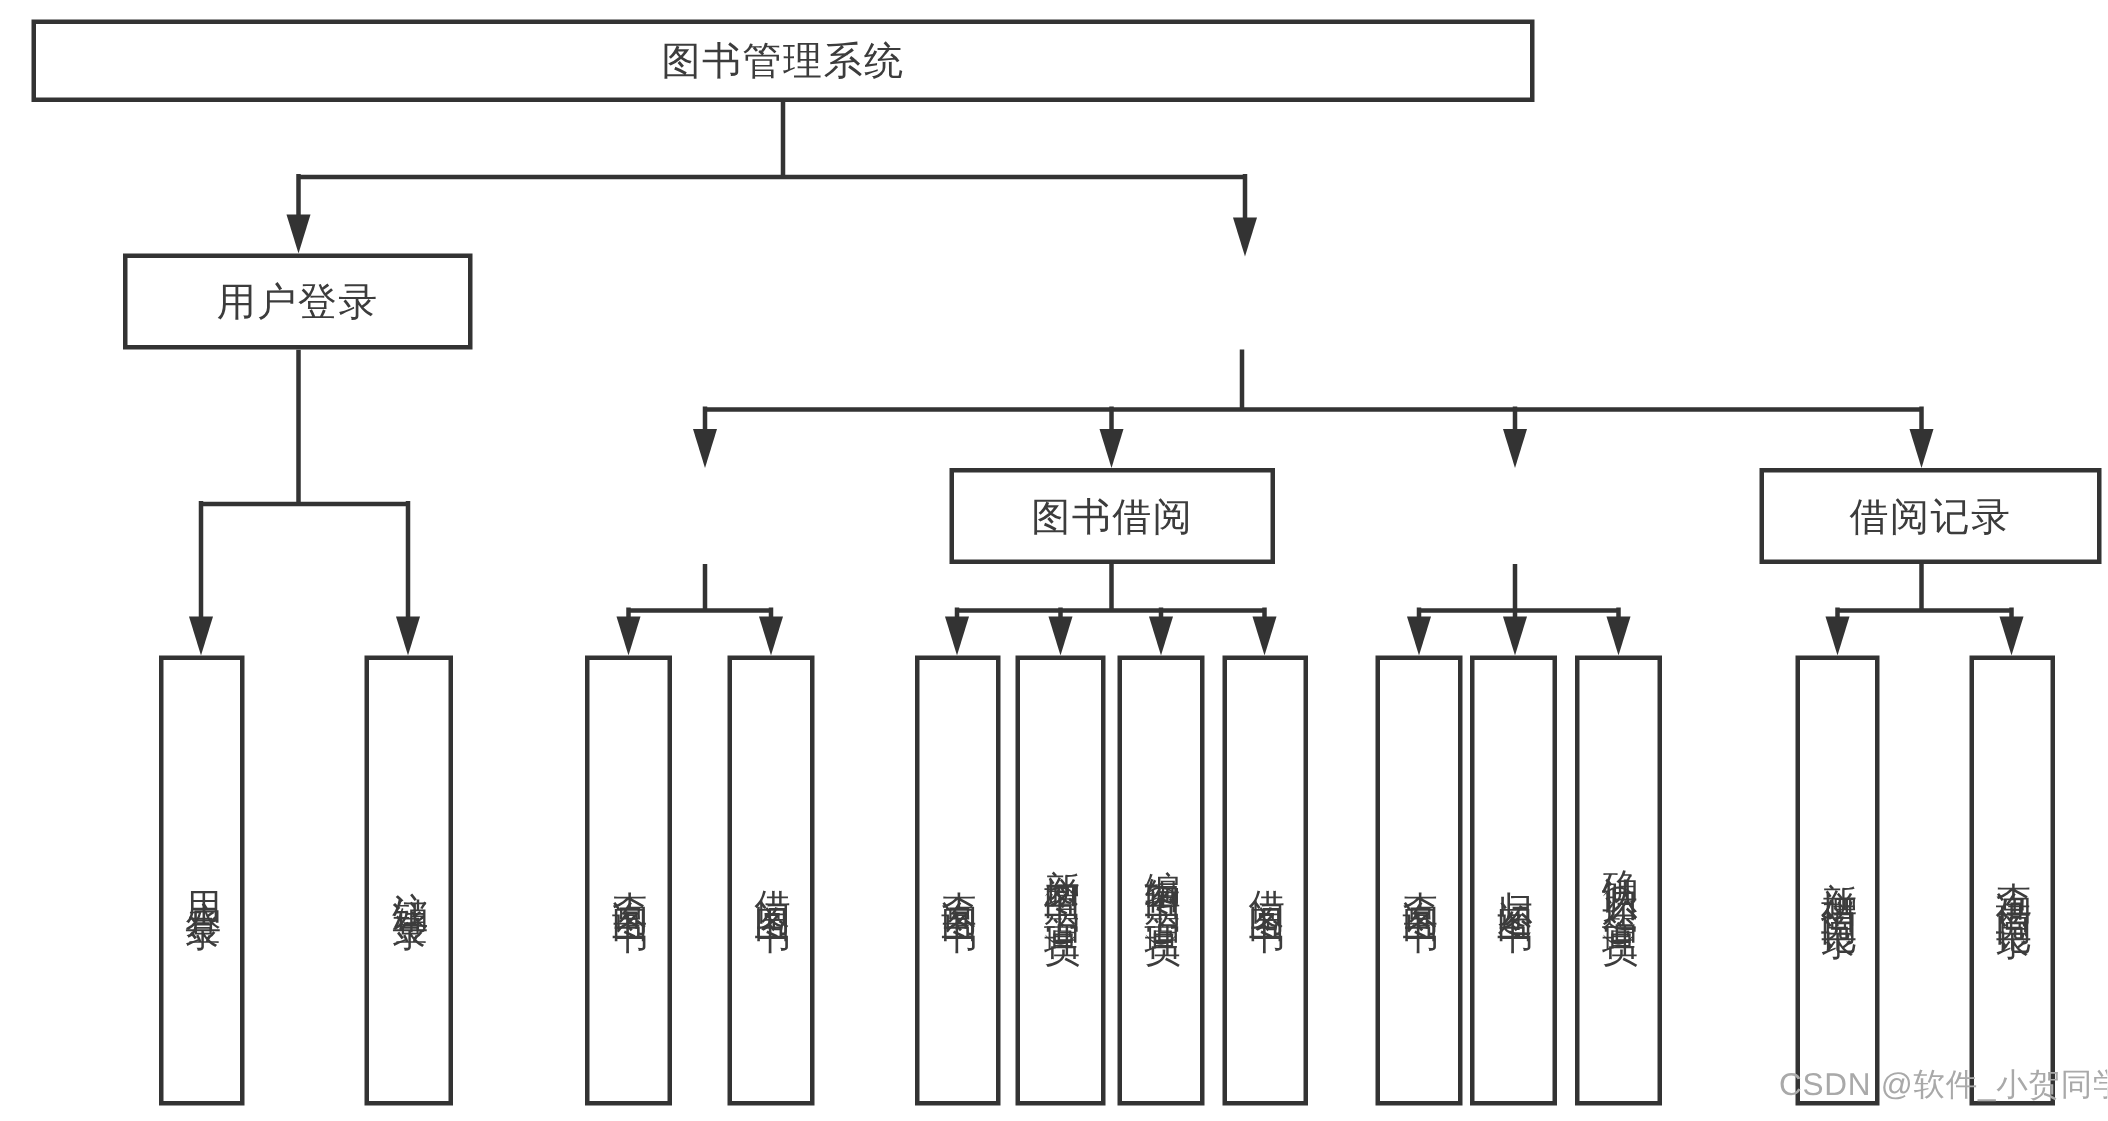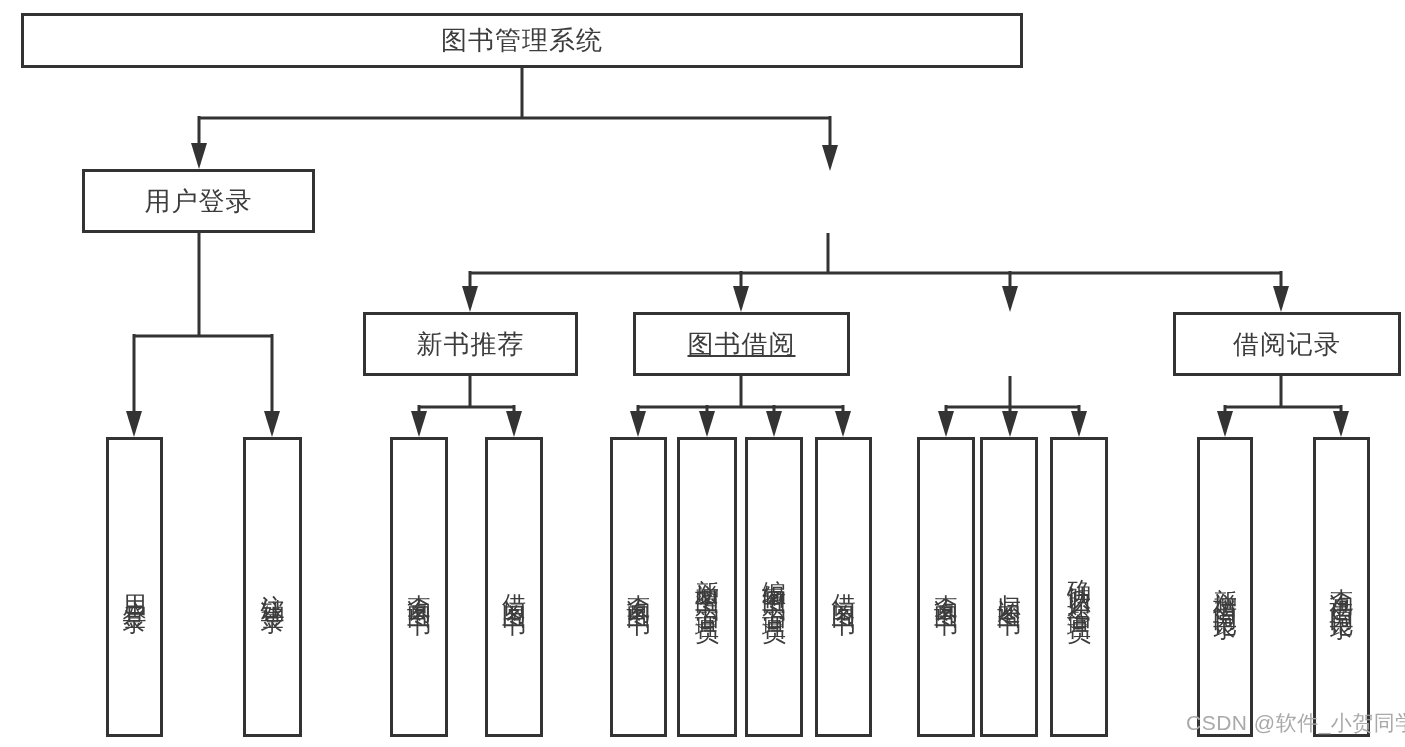--- a/index.html
+++ b/index.html
@@ -62,24 +62,21 @@
   </svg>
 
   <div class="box hbox" style="left:21px;top:13px;width:1002px;height:55px;">
     <span>图书管理系统</span>
   </div>
 
   <div class="box hbox" style="left:82px;top:169px;width:233px;height:64px;">
     <span>用户登录</span>
   </div>
 
-  <div class="box hbox" style="left:363px;top:312px;width:215px;height:64px;">
-    <span>新书推荐</span>
-  </div>
-  <div class="box hbox" style="left:633px;top:312px;width:217px;height:64px;text-decoration:underline;">
+  <div class="box hbox" style="left:633px;top:312px;width:217px;height:64px;">
     <span>图书借阅</span>
   </div>
   <div class="box hbox" style="left:1173px;top:312px;width:228px;height:64px;">
     <span>借阅记录</span>
   </div>
 
   <div class="box vbox" style="left:106px;top:437px;width:57px;height:300px;">
     <span>用户登录</span>
   </div>
   <div class="box vbox" style="left:243px;top:437px;width:59px;height:300px;">

